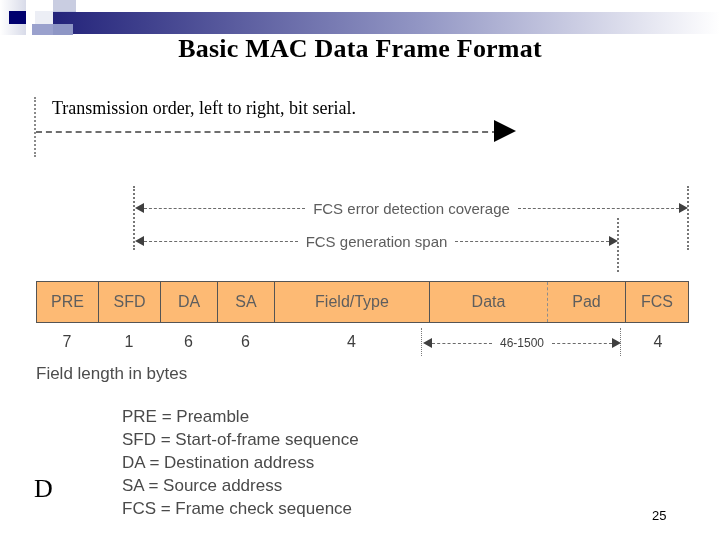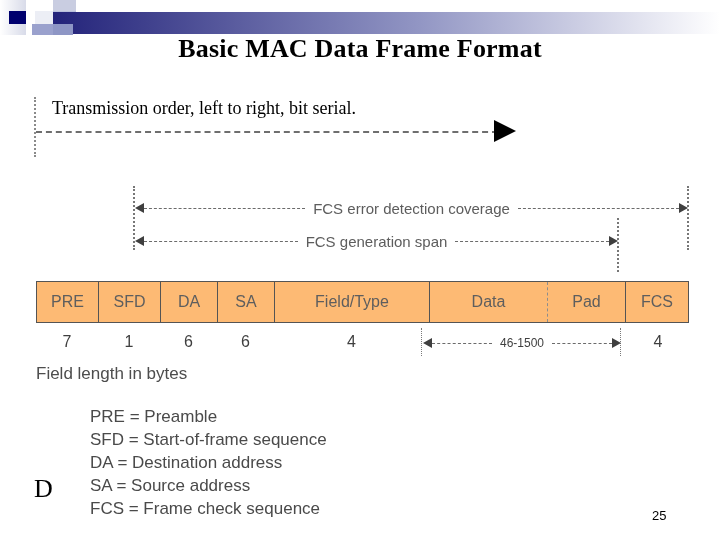--- a/index.html
+++ b/index.html
@@ -207,21 +207,21 @@
 
   
   #legend {
     position: absolute;
     left: 90px; top: 405px;
     font-family: "Liberation Sans", sans-serif;
     font-size: 17px;
     color: #4a4a4a;
     line-height: 23px;
   }
-  .legend-line { white-space: nowrap; }
+  .legend-line { white-space: nowrap; margin-left: 32px; }
 
   
   #stray-d {
     position: absolute;
     left: 34px; top: 474px;
     font-family: "Liberation Serif", "DejaVu Serif", serif;
     font-size: 26px;
     color: #000000;
   }
 

